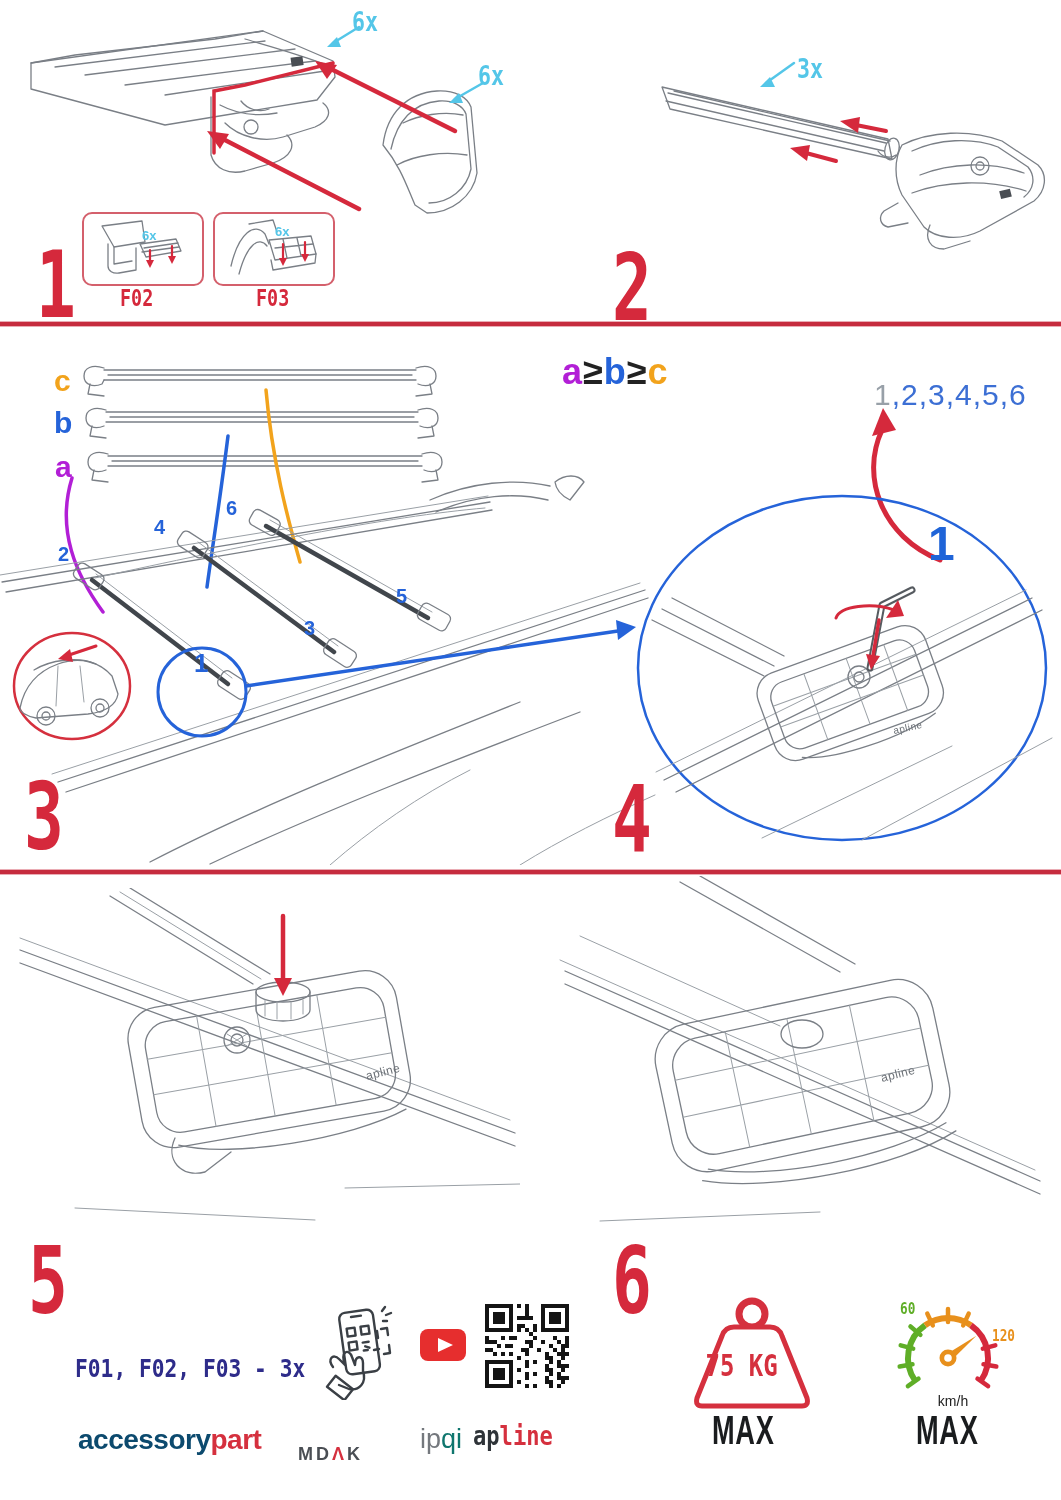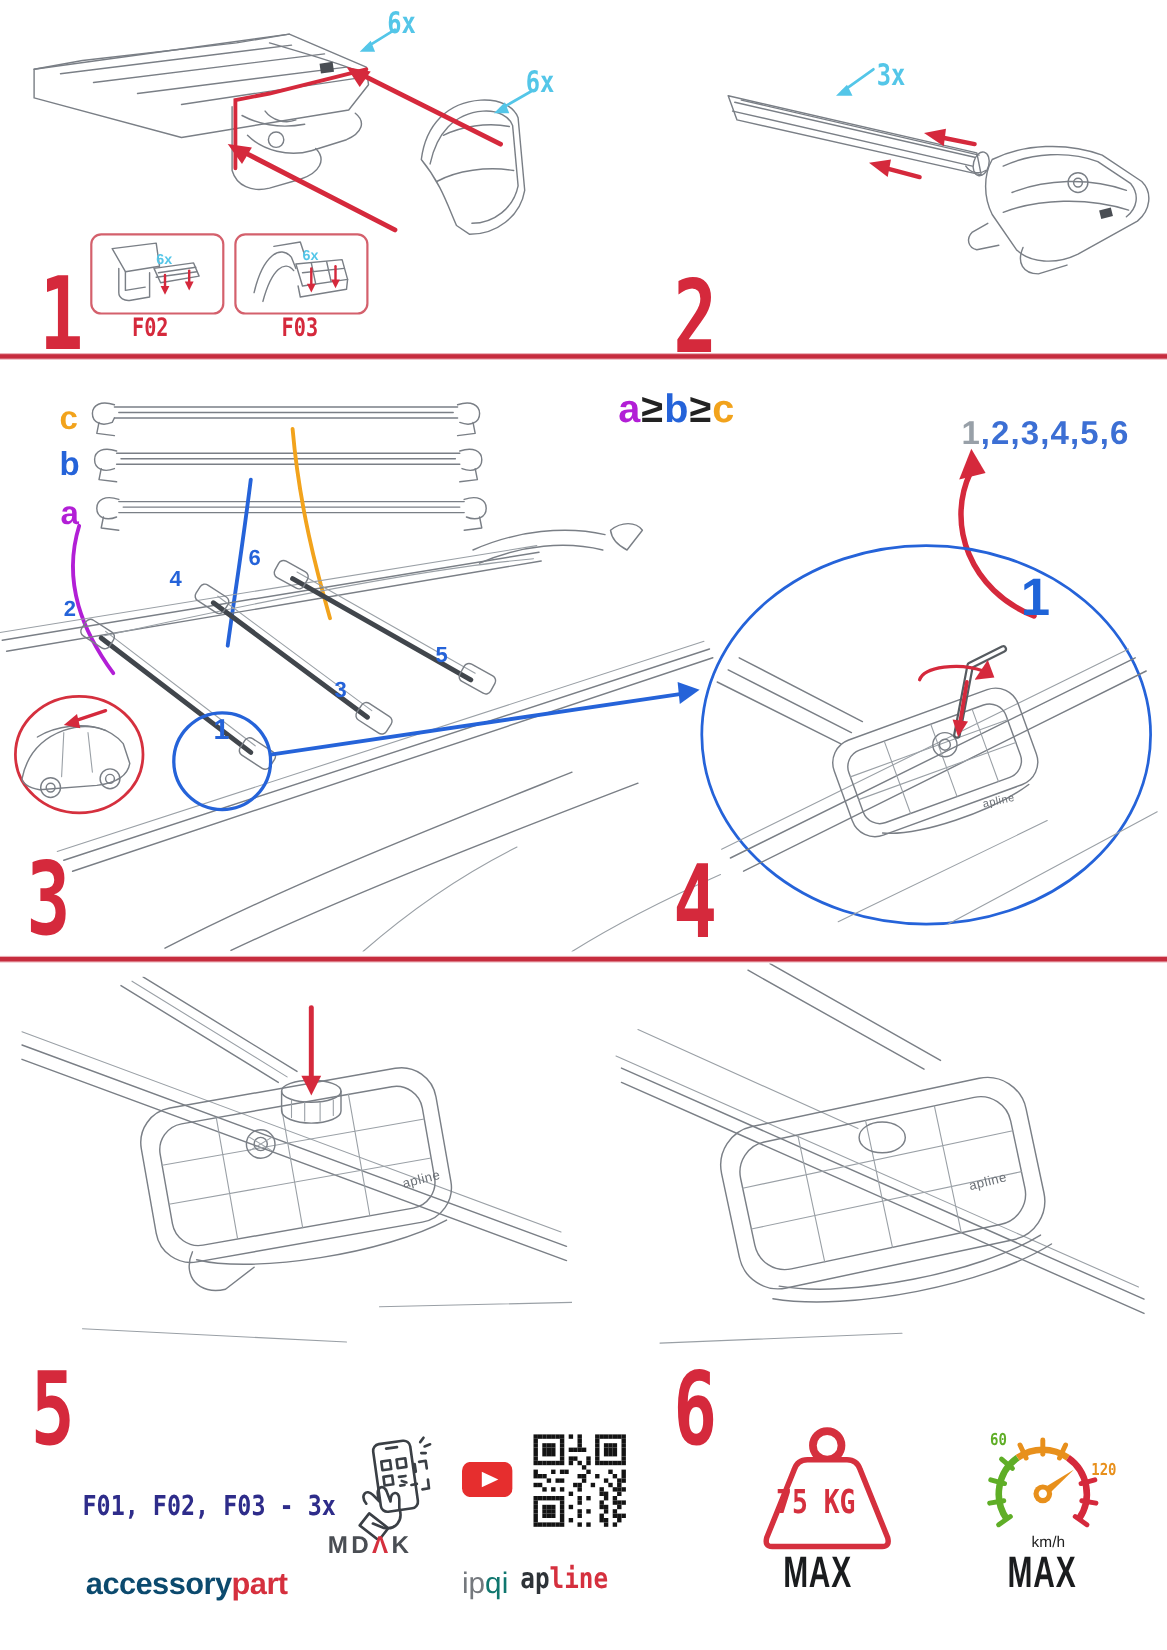--- a/index.html
+++ b/index.html
@@ -12,21 +12,21 @@
            color:#d5293c;font-size:92px;line-height:1;transform:scaleX(.72);transform-origin:left top;}
   .digital{font-family:"DejaVu Sans Mono",monospace;font-weight:bold;}
   .qty{position:absolute;color:#54c6e8;font-size:27px;font-family:"DejaVu Sans Mono",monospace;
        font-weight:bold;transform:scaleX(.8);transform-origin:left top;line-height:1;}
   .boxlabel{position:absolute;color:#d5293c;font-size:23px;transform:scaleX(.8);
             transform-origin:left top;line-height:1;}
   .partbox{position:absolute;width:118px;height:70px;border:2px solid #d4606c;border-radius:10px;background:#fff;}
   .barletter{position:absolute;font-size:30px;font-weight:bold;line-height:1;}
   .roofnum{position:absolute;font-size:20px;font-weight:bold;color:#2563d9;line-height:1;}
   .formula{position:absolute;font-size:36px;font-weight:bold;line-height:1;letter-spacing:1px;}
-  .seq{position:absolute;font-size:30px;font-weight:bold;line-height:1;letter-spacing:1px;}
+  .seq{position:absolute;font-size:30px;font-weight:normal;line-height:1;letter-spacing:1px;}
   .bigone{position:absolute;font-size:48px;font-weight:bold;color:#1f64d8;line-height:1;}
   .maxlabel{position:absolute;font-size:40px;font-weight:bold;color:#1a1c1e;line-height:1;
             transform:scaleX(.68);transform-origin:left top;letter-spacing:1px;}
   .partsline{position:absolute;color:#2e2c8a;font-size:25px;transform:scaleX(.85);
              transform-origin:left top;line-height:1;}
   #qr{position:absolute;left:485px;top:1304px;width:84px;height:84px;display:grid;
       grid-template-columns:repeat(21,1fr);grid-template-rows:repeat(21,1fr);}
   .qrc{background:transparent;} .qrc.b{background:#141414;}
   .sk{stroke:#7a7f86;fill:none;stroke-width:1.3;stroke-linecap:round;stroke-linejoin:round;}
   .skl{stroke:#9aa0a6;fill:none;stroke-width:1;stroke-linecap:round;}
@@ -778,21 +778,21 @@
       <div class="qrc b"></div>
       <div class="qrc"></div>
       <div class="qrc b"></div>
       <div class="qrc"></div>
       <div class="qrc"></div>
     </div>
 
   <span class="abs" style="left:78px;top:1424px;font-size:28px;font-weight:bold;letter-spacing:-0.5px">
     <span style="color:#0c4a6e">accessory</span><span style="color:#d5303e">part</span>
   </span>
-  <span class="abs" style="left:298px;top:1392px;font-size:22px;font-weight:bold;letter-spacing:3px;color:#4a4e54">
+  <span class="abs" style="left:298px;top:1444px;font-size:18px;font-weight:bold;letter-spacing:3px;color:#4a4e54">
     <span>MD</span><span style="color:#d5303e">Λ</span><span>K</span>
   </span>
   <span class="abs" style="left:420px;top:1424px;font-size:27px;color:#74787d">
     <span>ip</span><span style="color:#0f766e">qi</span>
   </span>
   <span class="abs digital" style="left:473px;top:1421px;font-size:26px;transform:scaleX(.85);transform-origin:left top">
     <span style="color:#2e3338">ap</span><span style="color:#d5303e">line</span>
   </span>
 
   <svg class="abs" style="left:682px;top:1292px" width="140" height="124" viewBox="0 0 140 124">

